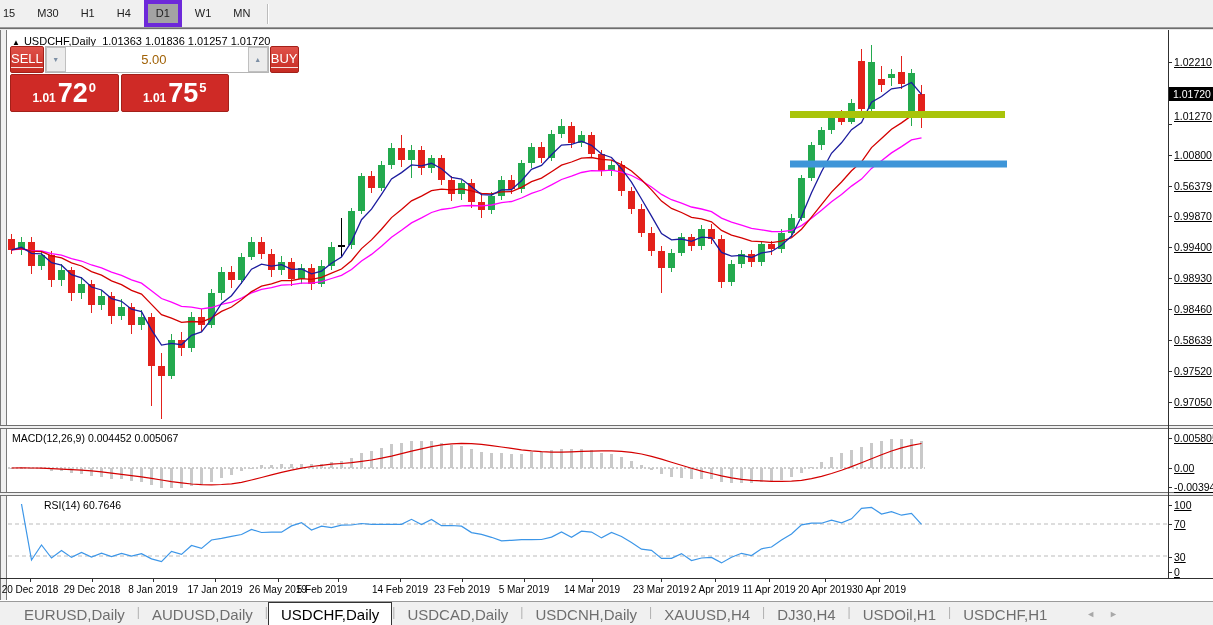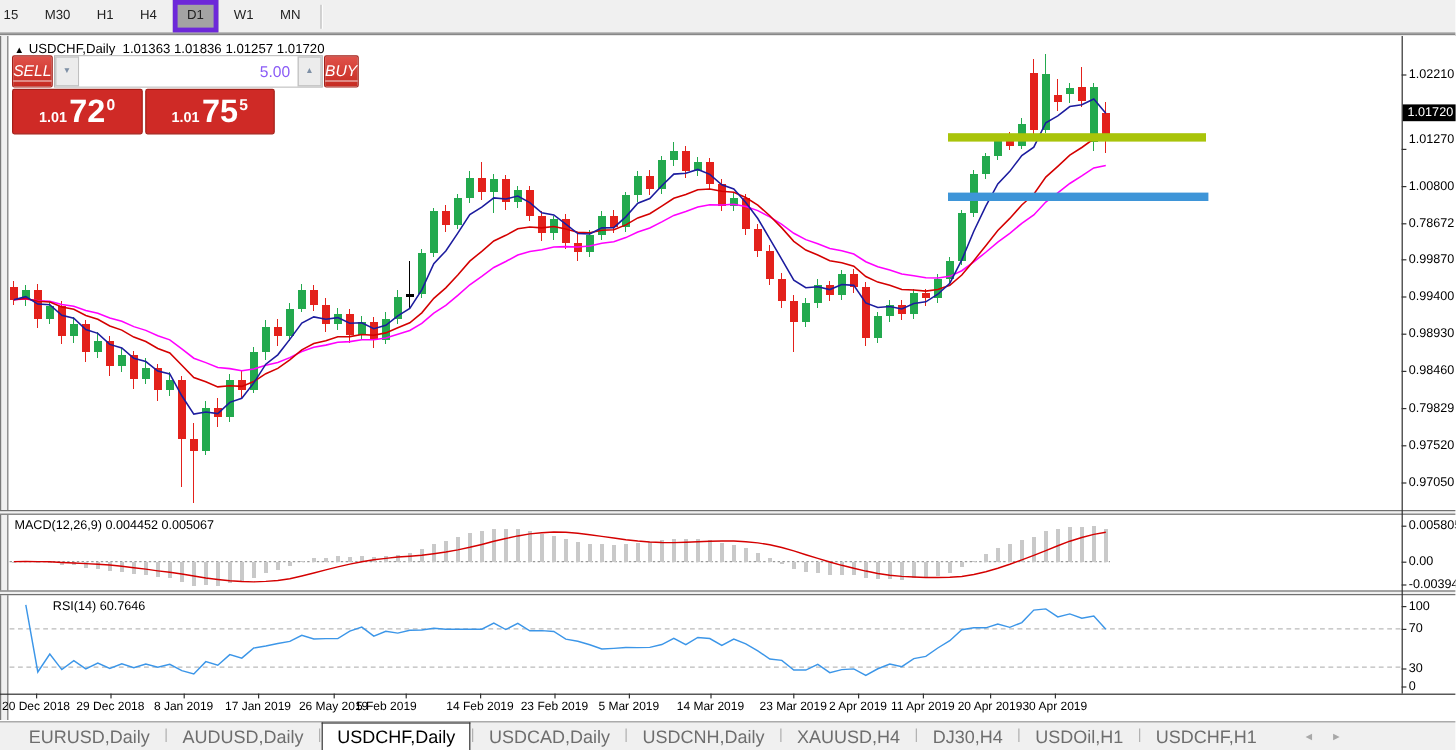--- a/index.html
+++ b/index.html
@@ -33,43 +33,43 @@
   #svg-main { top:30px; }  #svg-macd { top:429px; } #svg-rsi { top:496px; }
 
   
   .panel-title { position:absolute; font-size:11px; color:#000; white-space:pre; }
   #main-title { left:12px; top:35px; }
   #main-title .tri { font-size:8px; margin-right:4px; }
   #macd-title { left:12px; top:432px; font-size:10.5px; }
   #rsi-title  { left:12px; top:499px; font-size:10.5px;margin-left:32px; }
 
   
-  .tick-label { position:absolute; left:1174px; font-size:10.5px; color:#000; }
+  .tick-label { position:absolute; left:1174px; font-size:10.5px; color:#000;text-decoration:underline; }
   .tick-dash  { position:absolute; left:1168px; width:4px; height:1px; background:#303030; }
   #price-badge { position:absolute; left:1169px; width:46px; height:14px; background:#000;
                  color:#fff; font-size:10.5px; line-height:14px; padding-left:4px; }
 
   
   .date-label { position:absolute; top:584px; font-size:10px; color:#000;
                 transform:translateX(-50%); white-space:nowrap; }
   .date-tick  { position:absolute; top:578px; width:1px; height:4px; background:#303030; }
 
   
   #trade { position:absolute; left:10px; top:46px; width:219px; }
   #trade-row1 { display:flex; height:27px; }
   .tr-btn { width:51px; background:linear-gradient(#e0524a,#c62b22); color:#fff;
             font-size:13px; display:flex; align-items:center; justify-content:center;
             border:1px solid #a32019; border-radius:2px; cursor:pointer; }
-  .tr-btn .u { border-bottom:1px solid rgba(255,255,255,.85); padding:0 0 1px;font-style:italic; }
+  .tr-btn .u { border-bottom:1px solid rgba(255,255,255,.85); padding:0 0 1px; }
   #spinner { flex:1; display:flex; border:1px solid #b5b5b5; background:#fff; margin:0 1px; }
   .spin-btn { width:20px; background:#ececec; border:1px solid #c0c0c0;
               color:#7d8fa5; font-size:7px; display:flex; align-items:center;
               justify-content:center; cursor:pointer; }
-  #vol { flex:1; border:none; outline:none; text-align:right; font-size:13px;
-         padding-right:6px; font-family:"Liberation Sans",sans-serif; color:#8b5cf6; }
+  #vol { flex:1; border:none; outline:none; text-align:center; font-size:13px;
+         padding-right:6px; font-family:"Liberation Sans",sans-serif; color:#a16207; }
   #trade-row2 { display:flex; height:38px; margin-top:1px; gap:2px; }
   .price-box { flex:1; background:#cf2a26; border:1px solid #a32019; border-radius:2px;
                color:#fff; display:flex; align-items:center; justify-content:center; }
   .pb-small { font-size:12px; font-weight:bold; margin:10px 2px 0 0; }
   .pb-big   { font-size:27px; font-weight:bold; line-height:1; }
   .pb-sup   { font-size:13px; font-weight:bold; margin:-12px 0 0 1px; }
 
   
   #tabbar { position:absolute; left:0; top:601px; width:1213px; height:24px;
             background:#f0f0f0; border-top:1px solid #9a9a9a;
@@ -618,31 +618,31 @@
   </div>
 
   <div id="axis-layer">
       <div class="tick-dash" style="top: 61.7px;"></div>
       <div class="tick-label" style="top: 55.7px;">1.02210</div>
       <div class="tick-dash" style="top: 123.75px;"></div>
       <div class="tick-label" style="top: 110px;">1.01270</div>
       <div class="tick-dash" style="top: 154.775px;"></div>
       <div class="tick-label" style="top: 148.775px;">1.00800</div>
       <div class="tick-dash" style="top: 185.801px;"></div>
-      <div class="tick-label" style="top: 179.801px;">0.78672</div>
+      <div class="tick-label" style="top: 179.801px;">0.56379</div>
       <div class="tick-dash" style="top: 216.166px;"></div>
       <div class="tick-label" style="top: 210.166px;">0.99870</div>
       <div class="tick-dash" style="top: 247.191px;"></div>
       <div class="tick-label" style="top: 241.191px;">0.99400</div>
       <div class="tick-dash" style="top: 278.216px;"></div>
       <div class="tick-label" style="top: 272.216px;">0.98930</div>
       <div class="tick-dash" style="top: 309.241px;"></div>
       <div class="tick-label" style="top: 303.241px;">0.98460</div>
       <div class="tick-dash" style="top: 340.266px;"></div>
-      <div class="tick-label" style="top: 334.266px;">0.79829</div>
+      <div class="tick-label" style="top: 334.266px;">0.58639</div>
       <div class="tick-dash" style="top: 371.291px;"></div>
       <div class="tick-label" style="top: 365.291px;">0.97520</div>
       <div class="tick-dash" style="top: 402.317px;"></div>
       <div class="tick-label" style="top: 396.317px;">0.97050</div>
       <div class="" id="price-badge" style="position: absolute; top: 87.0454px;">1.01720</div>
       <div class="date-tick" style="left: 30px;"></div>
       <div class="date-label" style="left: 30px;">20 Dec 2018</div>
       <div class="date-tick" style="left: 92px;"></div>
       <div class="date-label" style="left: 92px;">29 Dec 2018</div>
       <div class="date-tick" style="left: 153px;"></div>

